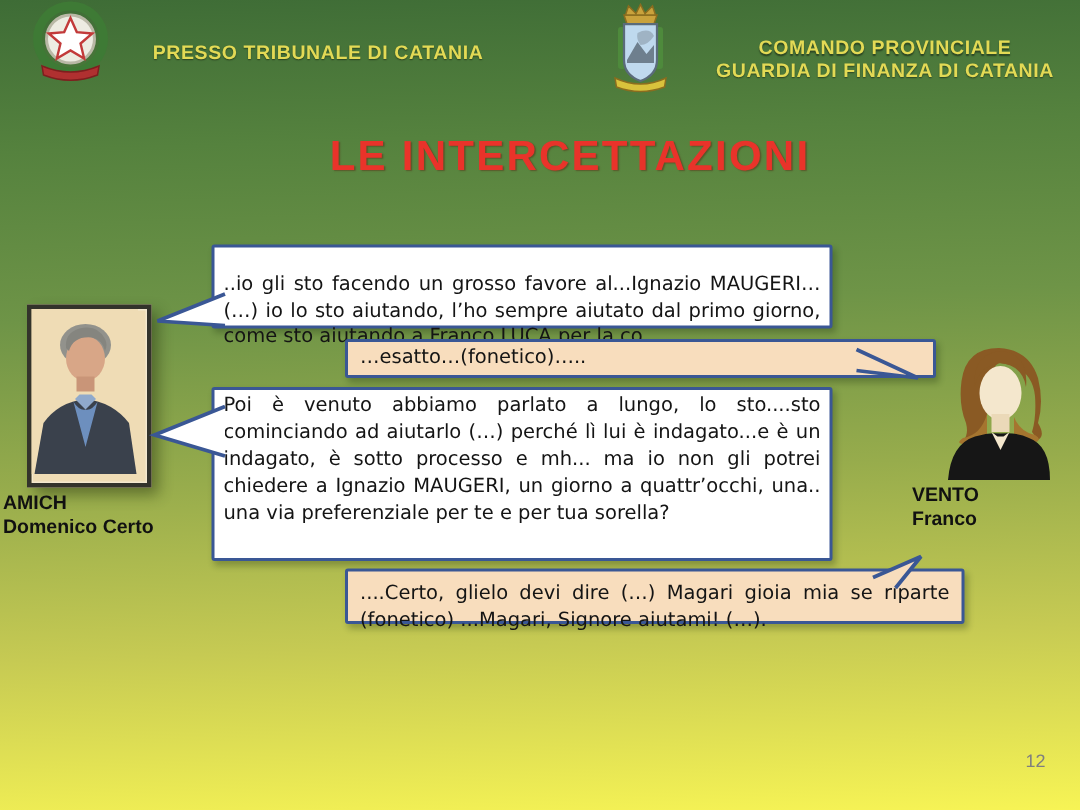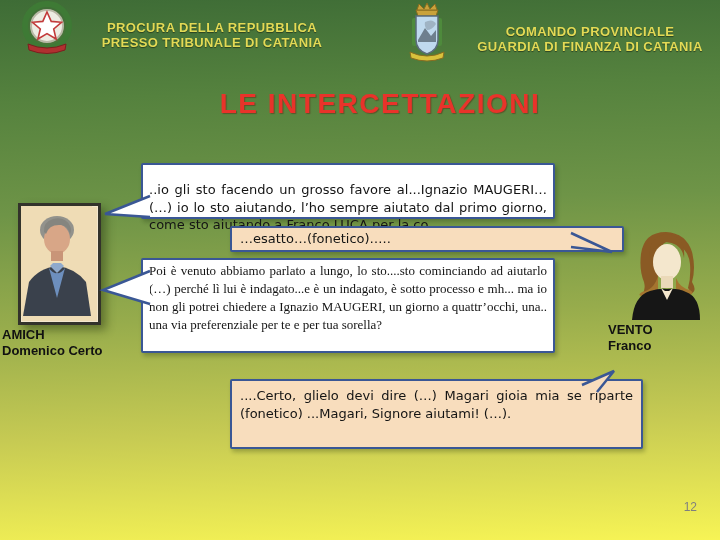--- a/index.html
+++ b/index.html
@@ -33,22 +33,22 @@
     position:absolute;box-sizing:border-box;z-index:2;
     border:2.5px solid var(--bubble-border);border-radius:2px;
     font-family:"DejaVu Sans", sans-serif;font-size:13px;line-height:18px;
     color:#141414;text-align:justify;
     box-shadow:2px 3px 4px rgba(20,40,10,.28);
   }
   .bubble.white{background:var(--bubble-white);}
   .bubble.peach{background:var(--bubble-peach);margin-left:44px;}
   .b1{left:141px;top:163px;width:414px;height:56px;padding:16px 6px;line-height:17.5px;}
   .b2{left:186px;top:226px;width:394px;height:26px;padding:1px 8px;text-align:left;line-height:19px;}
-  .b3{left:141px;top:258px;width:414px;height:95px;padding:2px 6px;font-family:Liberation Serif, serif;}
-  .b4{left:186px;top:379px;width:413px;height:70px;padding:6px 8px;}
+  .b3{left:141px;top:258px;width:414px;height:116px;padding:2px 6px;}
+  .b4{left:186px;top:379px;width:413px;height:37px;padding:6px 8px;}
   .tails{position:absolute;left:0;top:0;z-index:5;pointer-events:none;}
   
   .photo-frame{
     position:absolute;left:18px;top:203px;width:77px;height:116px;
     border:3px solid #33332B;background:#EFDCB5;
     box-shadow:5px 5px 9px rgba(30,45,10,.45), inset 0 0 0 1px rgba(255,255,255,.35);
   }
   .avatar{position:absolute;left:628px;top:230px;}
   .speaker-label{
     position:absolute;text-align:left;font-weight:bold;font-size:13px;
@@ -68,21 +68,20 @@
 <div class="slide">
 
   <div class="org org-left">
     <svg class="emblem" width="58" height="56" viewBox="0 0 58 56">
       <circle cx="29" cy="26" r="22" fill="none" stroke="#3E7A35" stroke-width="6"></circle>
       <circle cx="29" cy="26" r="16" fill="#EDECE2" stroke="#B9B8A6" stroke-width="2"></circle>
       <path d="M29 12 L33.2 21.4 L43.5 22.3 L35.7 29 L38.1 39 L29 33.6 L19.9 39 L22.3 29 L14.5 22.3 L24.8 21.4 Z" fill="#FFFFFF" stroke="#C23A3A" stroke-width="1.6"></path>
       <path d="M10 44 Q29 52 48 44 L47 50 Q29 57 11 50 Z" fill="#B03030" stroke="#7E1E1E" stroke-width="1"></path>
     </svg>
     <div class="org-text">
-      <div>PROCURA DELLA REPUBBLICA</div>
       <div>PRESSO TRIBUNALE DI CATANIA</div>
     </div>
   </div>
 
   <div class="org org-right">
     <svg class="emblem" width="58" height="64" viewBox="0 0 58 64">
       <path d="M18 10 L40 10 L38 16 L20 16 Z" fill="#C9A23C" stroke="#8A6D1F" stroke-width="1"></path>
       <path d="M19 10 L21 4 L26 9 L29 3 L32 9 L37 4 L39 10 Z" fill="#C9A23C" stroke="#8A6D1F" stroke-width="1"></path>
       <rect x="14" y="18" width="5" height="28" rx="2" fill="#4E8A3C"></rect>
       <rect x="39" y="18" width="5" height="28" rx="2" fill="#4E8A3C"></rect>

